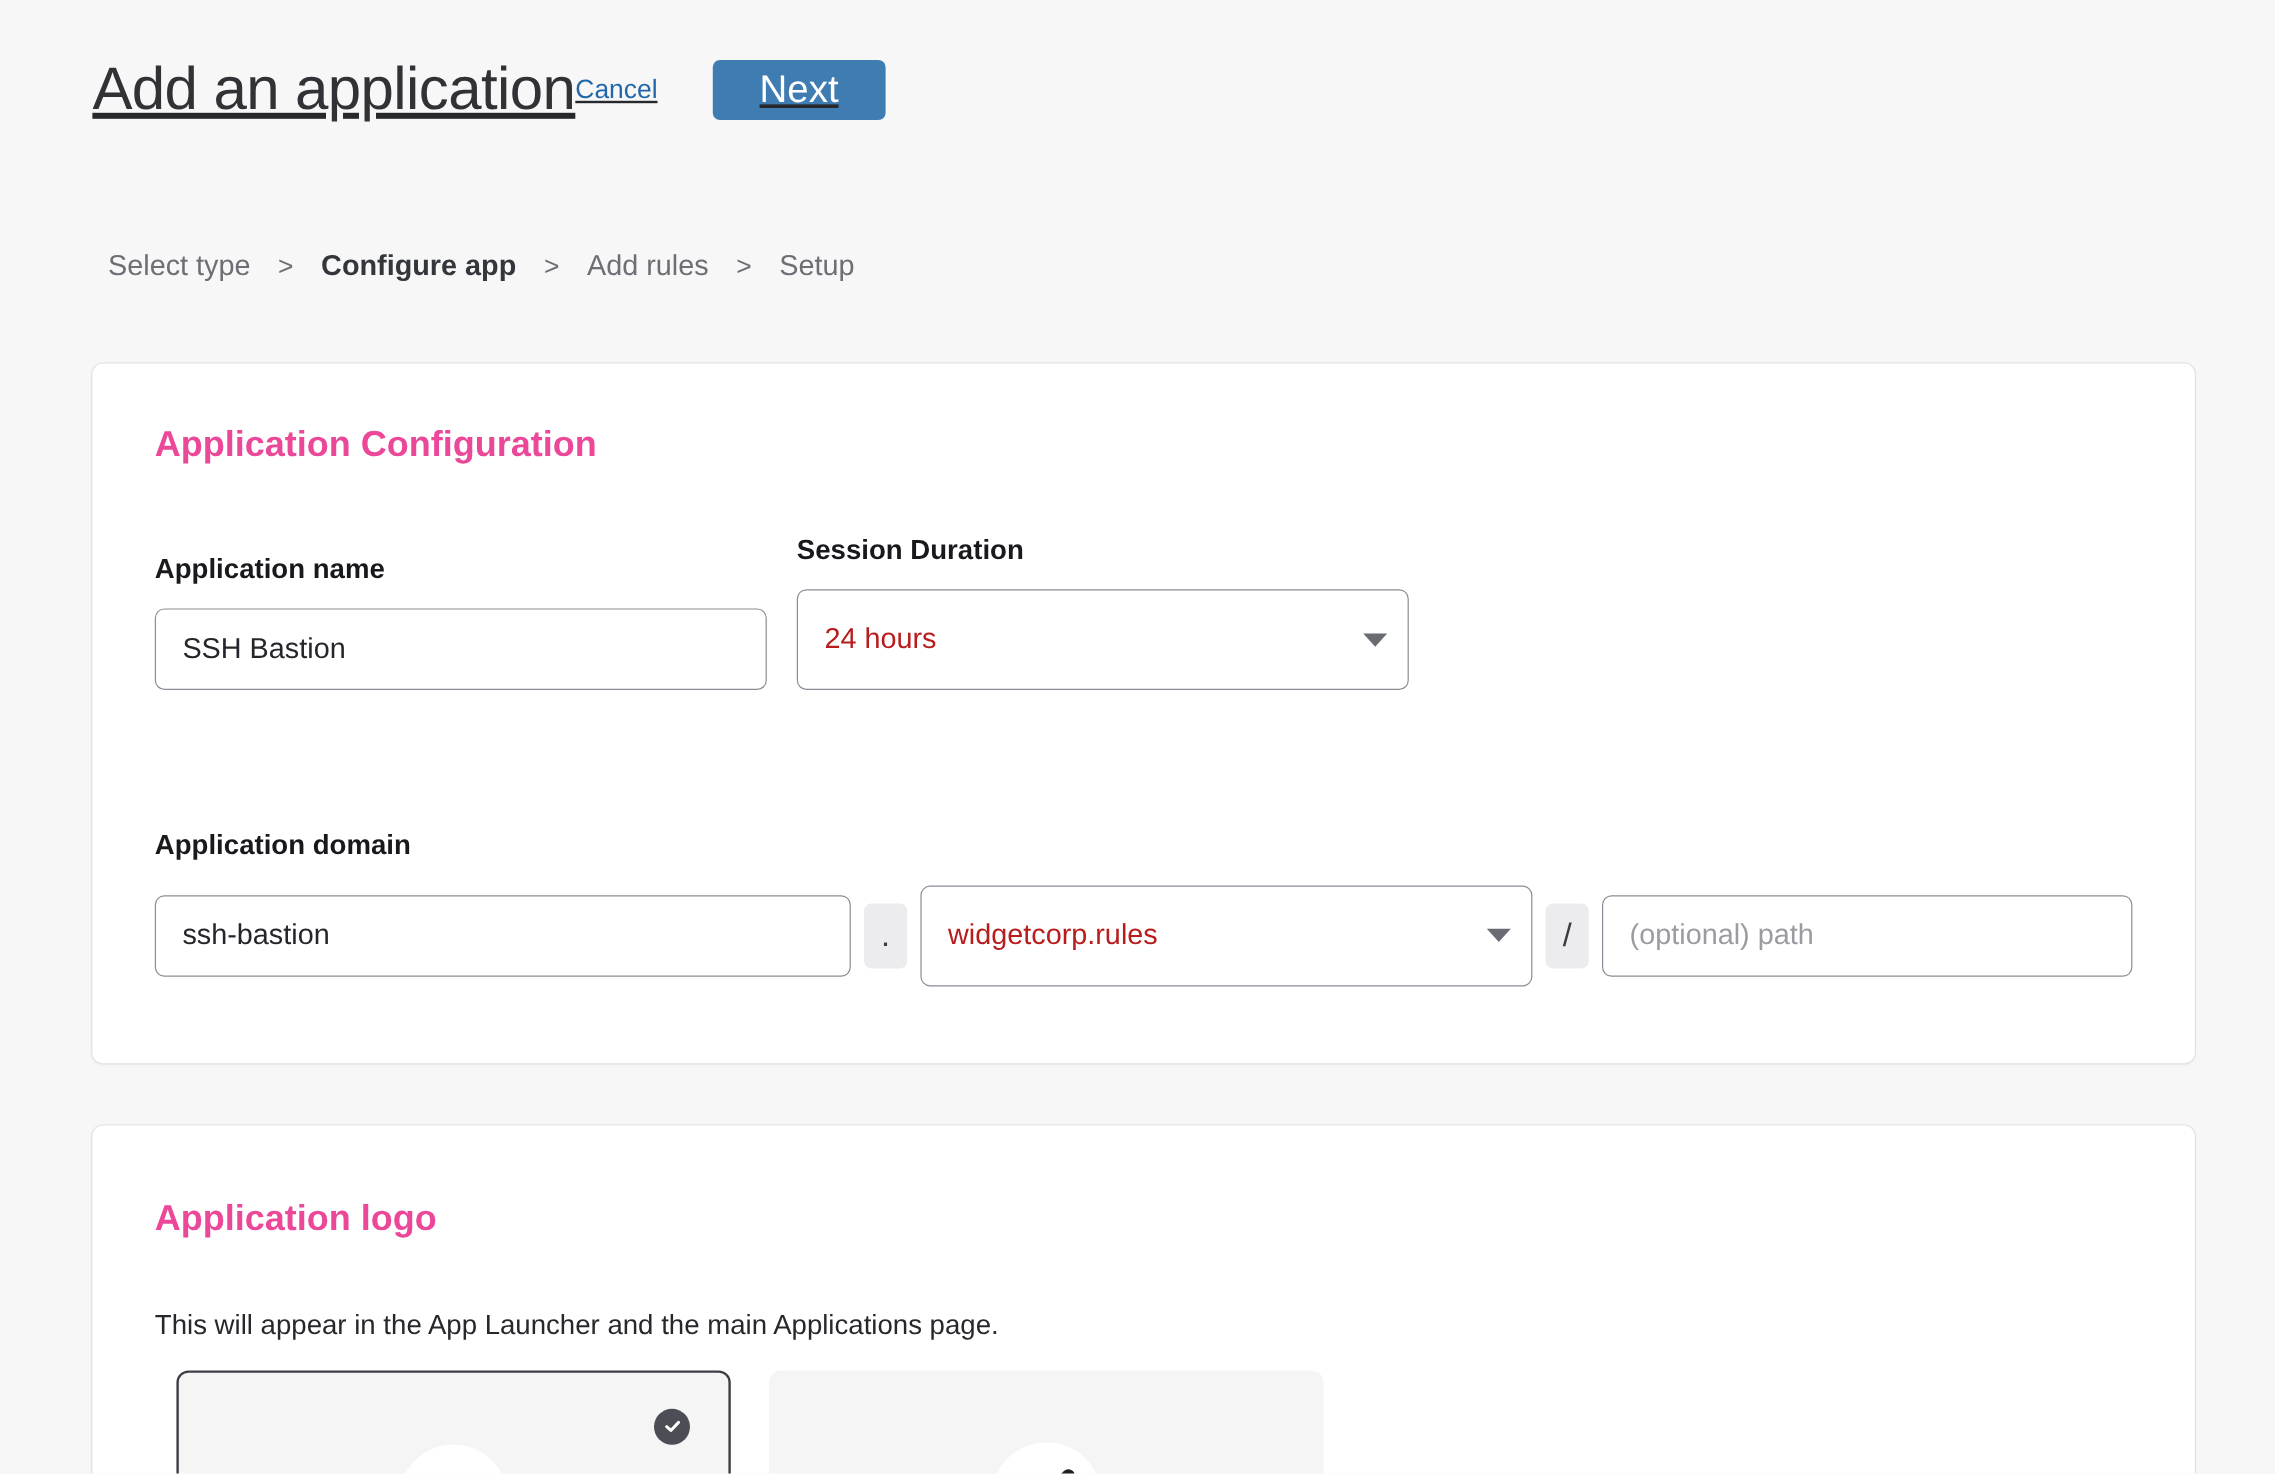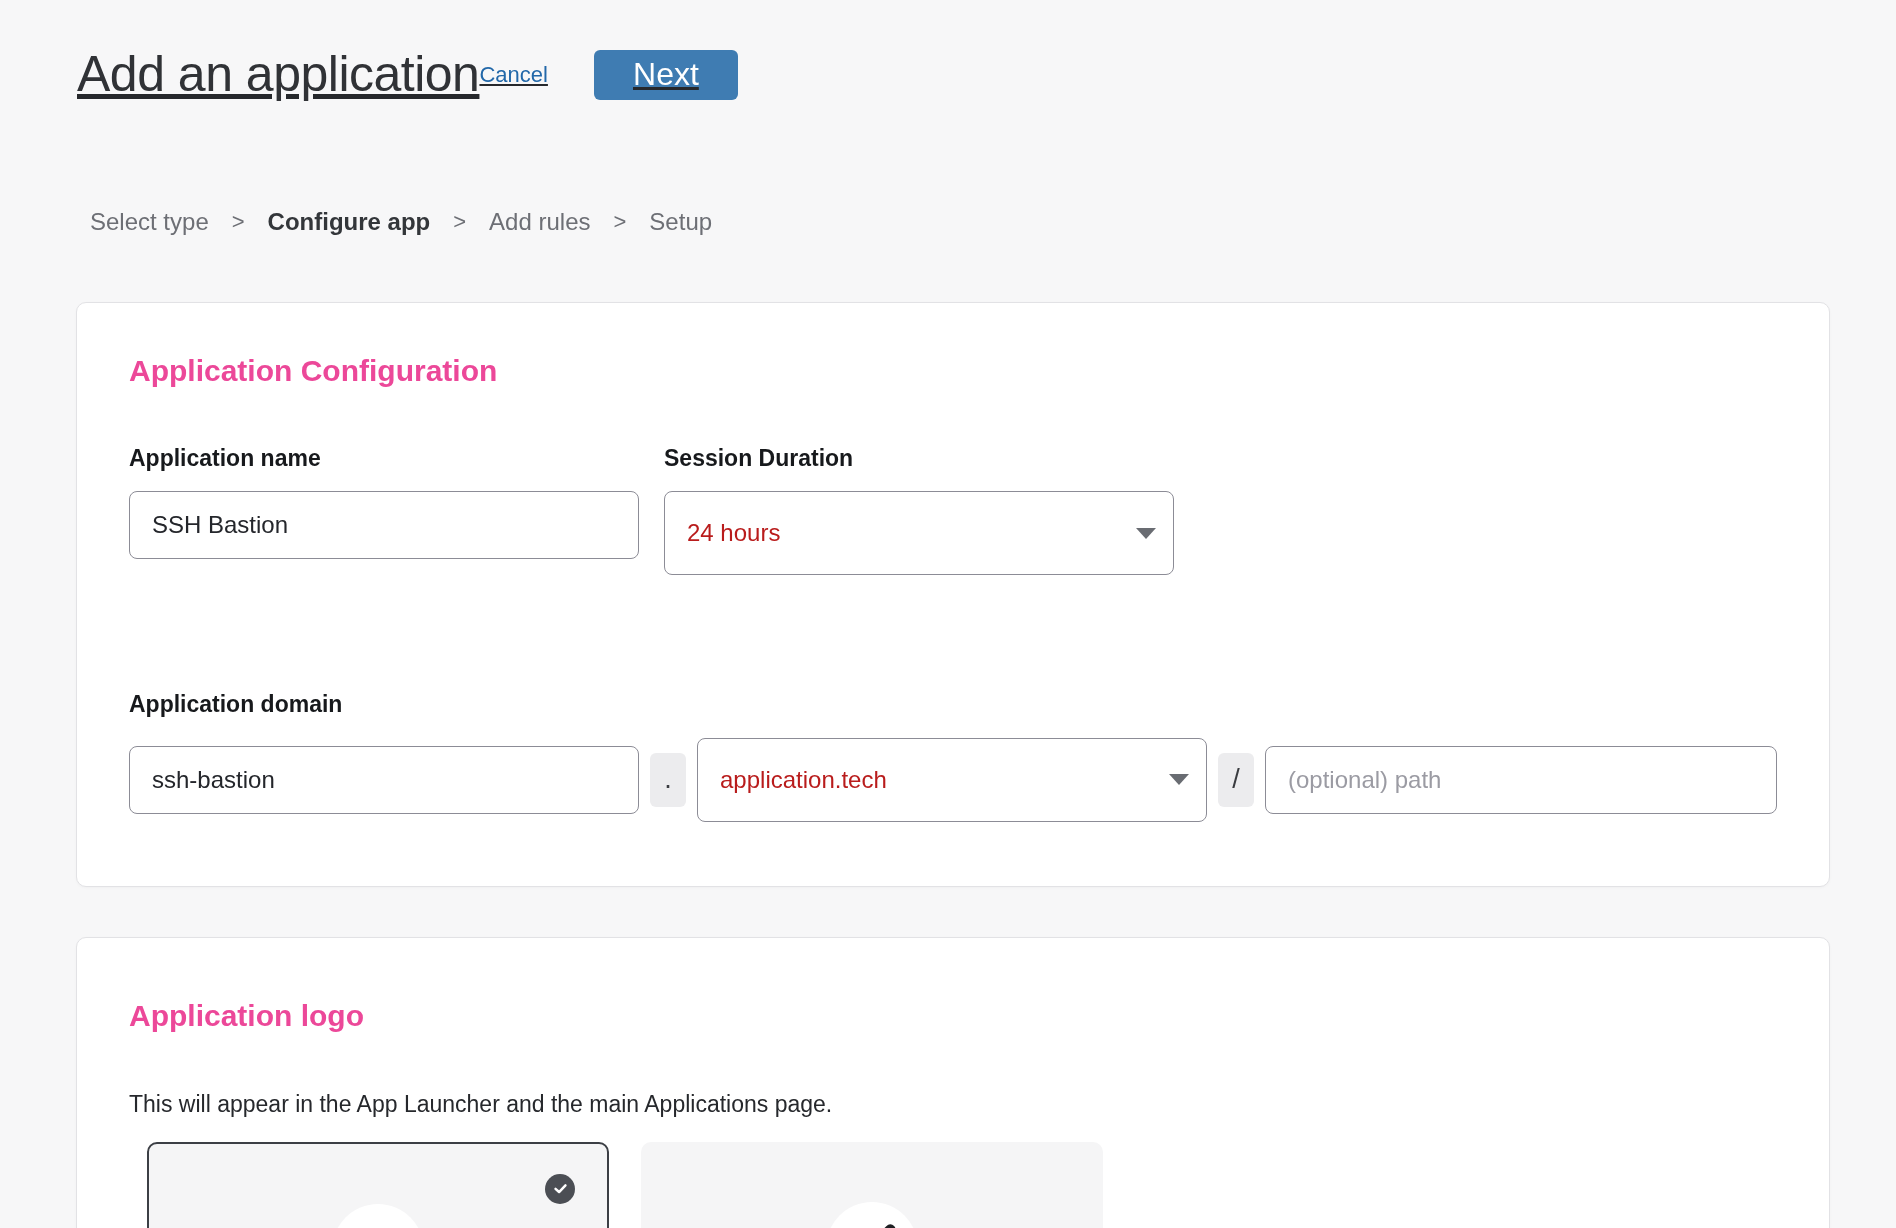--- a/index.html
+++ b/index.html
@@ -49,21 +49,21 @@
     box-shadow: 0 1px 3px rgba(0,0,0,0.03);
   }
   .card.config { margin-top: 66px; padding: 50px 52px 64px 52px; }
   .card.logo   { margin-top: 50px; padding: 60px 52px 50px 52px; }
   .card-title {
     margin: 0; font-size: 30px; font-weight: 700; line-height: 1.2;
     color: #ec4899;
   }
 
   
-  .form-row { display: flex; gap: 25px; margin-top: 56px; }
+  .form-row { display: flex; gap: 25px; margin-top: 56px; align-items: flex-end; }
   .field-col { width: 510px; }
   .field-label {
     display: block; font-size: 23px; font-weight: 700; color: #17191c;
     margin-bottom: 19px; line-height: 1.2;
   }
   .text-input {
     width: 100%; height: 68px; border: 1.5px solid #8c8c96; border-radius: 8px;
     background: #ffffff; padding: 3px 22px; font-size: 24px; color: #24262b;
     font-family: inherit; outline: none;
   }
@@ -71,21 +71,21 @@
   .select-box {
     width: 100%; height: 84px; border: 1.5px solid #8c8c96; border-radius: 8px;
     background: #ffffff; padding: 0 16px 0 22px;
     display: flex; align-items: center; justify-content: space-between;
     font-size: 24px; color: #b91c1c; cursor: pointer;
   }
   .caret { display: flex; align-items: center; }
 
   .domain-field { margin-top: 116px; }
   .domain-row { display: flex; align-items: center; gap: 11px; }
-  .domain-row .sub-input { width: 510px; flex: none; }
+  .domain-row .sub-input { width: 580px; flex: none; }
   .domain-row .domain-select { width: 510px; flex: none; }
   .domain-row .path-input { flex: 1; }
   .sep-chip {
     flex: none; width: 36px; height: 54px; border-radius: 6px;
     background: #ececee; color: #3a3c40; font-size: 27px;
     display: flex; align-items: center; justify-content: center;
   }
 
   
   .logo-desc { margin: 56px 0 0 0; font-size: 23px; color: #26282c; line-height: 1.3; }
@@ -148,21 +148,21 @@
       </div>
     </div>
   </div>
 
   <div class="domain-field">
     <label class="field-label">Application domain</label>
     <div class="domain-row">
       <input class="text-input sub-input" type="text" value="ssh-bastion" style="">
       <span class="sep-chip">.</span>
       <div class="select-box domain-select">
-        <span>application.tech</span>
+        <span>widgetcorp.rules</span>
         <span class="caret">
           <svg width="22" height="13" viewBox="0 0 22 13">
               <path d="M1 1 L11 12 L21 1 Z" fill="#696c72"></path>
             </svg>
         </span>
       </div>
       <span class="sep-chip">/</span>
       <input class="text-input path-input" type="text" placeholder="(optional) path" style="">
     </div>
   </div>

